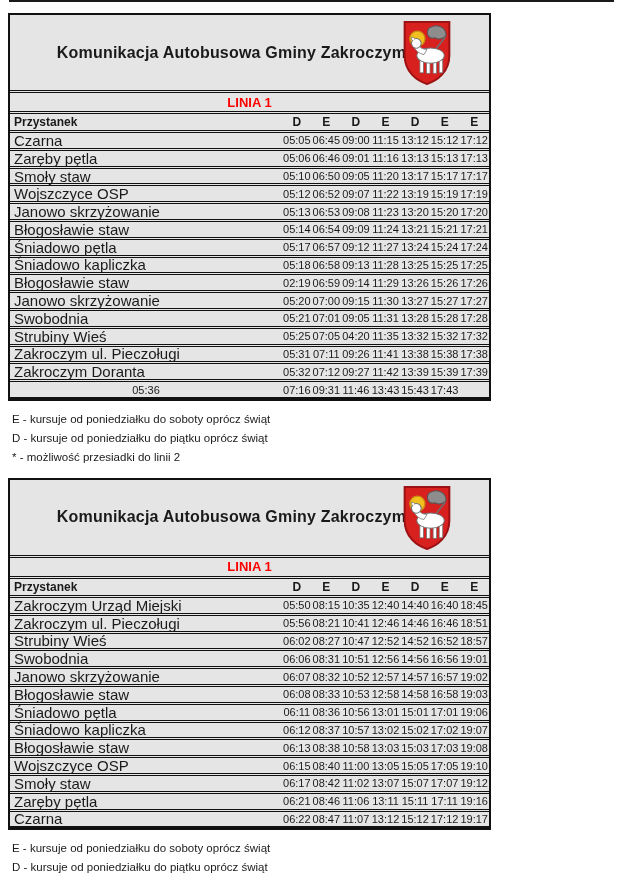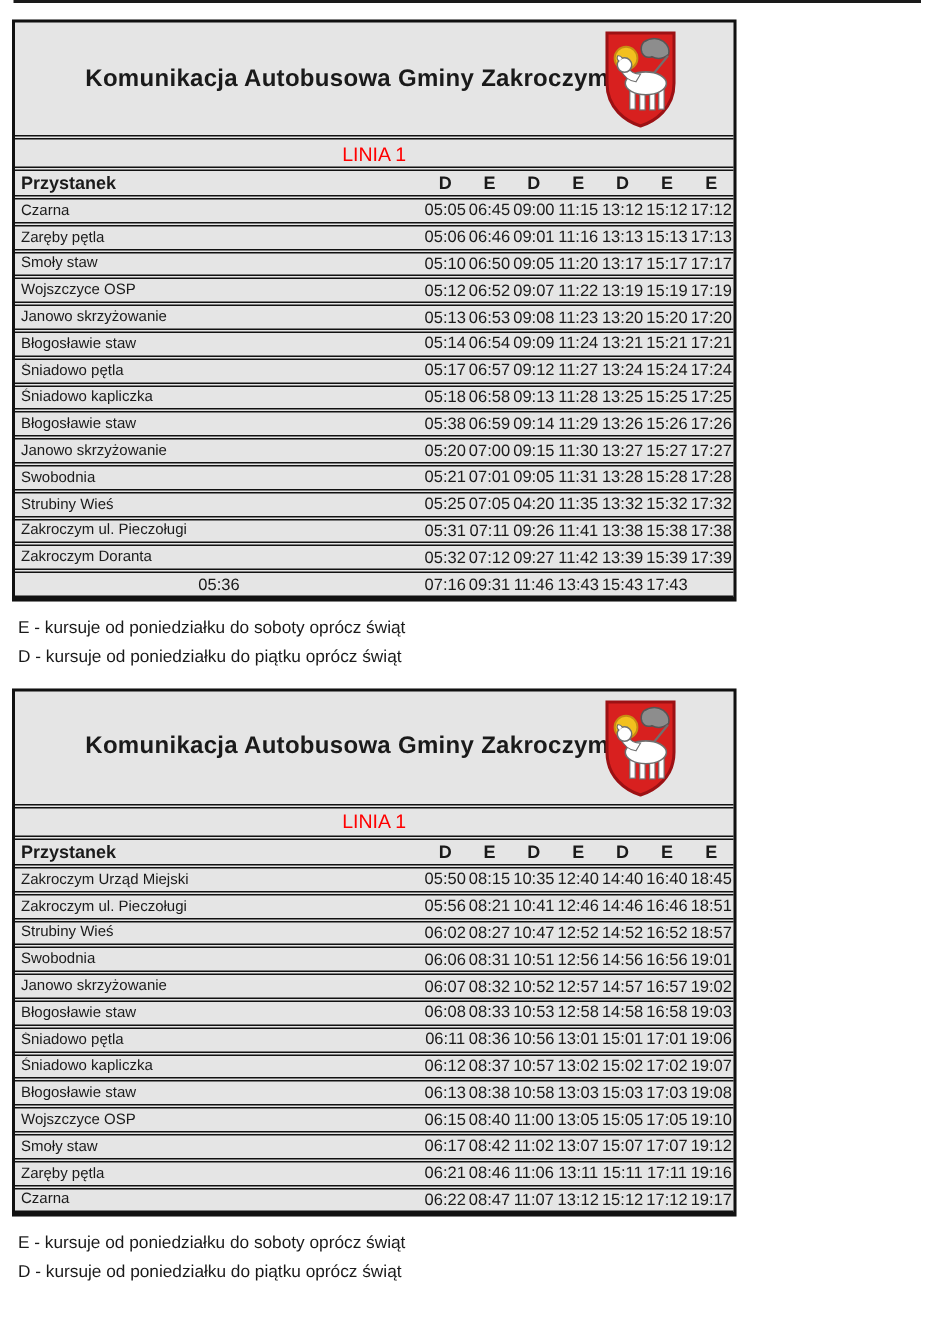--- a/index.html
+++ b/index.html
@@ -41,21 +41,21 @@
   }
   .coa {
     position: absolute; right: 36px; top: 5px;
     width: 52px; height: 66px;
   }
 
   .linia-row {
     height: 20px;
     border-top: 1.5px solid #111; border-bottom: 1.5px solid #111;
     display: flex; align-items: center; justify-content: center;
-    font-size: 13px; font-weight: normal;
+    font-size: 13px; font-weight: bold;
   }
 
   .grid {
     display: grid;
     grid-template-columns: 272px repeat(7, 1fr);
     align-items: center;
   }
   .header-row {
     height: 18px;
     border-top: 1.5px solid #111; border-bottom: 1.5px solid #111;
@@ -63,21 +63,21 @@
   }
   .stop-cell { padding-left: 4px; text-align: left; white-space: nowrap; overflow: hidden; }
   .t-cell { text-align: center; }
 
   .rows { display: flex; flex-direction: column; gap: 1px; }
   .row {
     height: 16.8px;
     border-top: 1.5px solid #111; border-bottom: 1.5px solid #111;
     font-size: 11px;
   }
-  .row .stop-cell { font-size: 10px; }
+  .row .stop-cell { font-size: 15px; }
 
   .footnotes {
     margin: 9px 0 0 12px;
     font-size: 11.5px;
     line-height: 19px;
   }
   .footnotes .fn { white-space: nowrap; }
 </style>
 </head>
 <body>
@@ -206,21 +206,21 @@
           <span class="t-cell">06:58</span>
           <span class="t-cell">09:13</span>
           <span class="t-cell">11:28</span>
           <span class="t-cell">13:25</span>
           <span class="t-cell">15:25</span>
           <span class="t-cell">17:25</span>
         </div>
 
         <div class="grid row">
           <span class="stop-cell">Błogosławie staw</span>
-          <span class="t-cell">05:38</span>
+          <span class="t-cell">02:19</span>
           <span class="t-cell">06:59</span>
           <span class="t-cell">09:14</span>
           <span class="t-cell">11:29</span>
           <span class="t-cell">13:26</span>
           <span class="t-cell">15:26</span>
           <span class="t-cell">17:26</span>
         </div>
 
         <div class="grid row">
           <span class="stop-cell">Janowo skrzyżowanie</span>
@@ -286,20 +286,21 @@
           <span class="t-cell">15:43</span>
           <span class="t-cell">17:43</span>
         </div>
       </div>
   </section>
 
   <div class="footnotes">
 
   <div class="fn">E - kursuje od poniedziałku do soboty oprócz świąt</div>
       <div class="fn">D - kursuje od poniedziałku do piątku oprócz świąt</div>
+      <div class="fn">* - możliwość przesiadki do linii 2</div>
     </div>
 
   <section class="ttable">
     <div class="title-row">
       <div class="doc-title">Komunikacja Autobusowa Gminy Zakroczym</div>
       <svg class="coa" viewBox="0 0 100 130" aria-hidden="true">
         <path d="M6 4 H94 V70 C94 103 69 120 50 126 C31 120 6 103 6 70 Z" stroke="#9c1114" stroke-width="4" fill="#d8201f"></path>
         <circle cx="31" cy="37" r="15" stroke="#c78d12" stroke-width="2.5" fill="#f2c01e"></circle>
         <path d="M54 16 q14 -9 26 -1 q9 7 7 17 q-11 9 -22 3 q-9 3 -13 -5 q-3 -8 2 -14 z" stroke="#565656" stroke-width="2" fill="#8d8d8d"></path>
         <path d="M60 66 L86 34" stroke="#6f6f6f" stroke-width="3" fill="none"></path>

